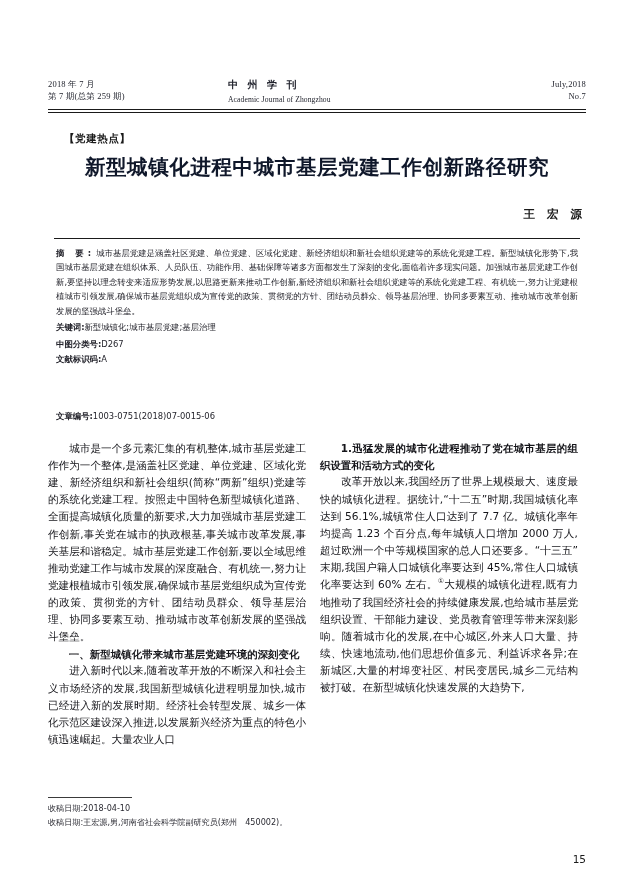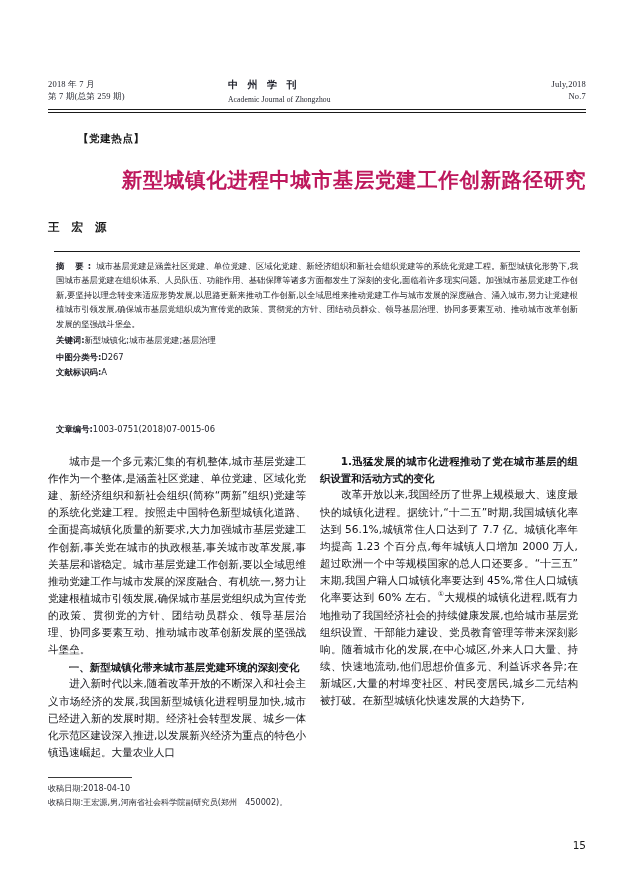--- a/index.html
+++ b/index.html
@@ -50,38 +50,38 @@
   .rule-double {
     margin-top: 4px;
     border-top: 1.6px solid #1a1a1a;
     border-bottom: 0.7px solid #1a1a1a;
     height: 2.2px;
   }
 
   
   .category {
     margin-top: 19px;
-    margin-left: 30px;
+    margin-left: 16px;
     font-size: 10.5px;
     font-weight: bold;
     font-family: "DejaVu Sans", sans-serif;
     letter-spacing: .6px;
   }
   .doc-title {
-    margin-top: 20px;
-    text-align: right;
+    margin-top: 7px;
+    text-align: center;
     font-size: 20.5px;
     font-weight: bold;
     font-family: "DejaVu Sans", sans-serif;
     letter-spacing: .6px;
-    color: #be185d;
+    color: #0f172a;
   }
   .author {
     margin-top: 26px;
-    text-align: left;
+    text-align: right;
     font-size: 11.5px;
     font-weight: bold;
     font-family: "DejaVu Sans", sans-serif;
     letter-spacing: 4px;
   }
 
   
   .abs-rule {
     margin: 16px 6px 0 6px;
     border-top: 1.3px solid #1a1a1a;
@@ -152,40 +152,40 @@
     text-indent: 2em;
     font-weight: bold;
     font-size: 10.4px;
   }
   sup { font-size: 7px; vertical-align: super; }
 
   
   .footnotes {
     position: absolute;
     left: 48px;
-    bottom: 72px;
+    bottom: 52px;
     width: 258px;
   }
   .fn-rule {
     border-top: 1px solid #3a3a3a;
     width: 84px;
     margin-bottom: 4px;
   }
   .footnotes div {
     font-size: 8.1px;
     line-height: 1.65;
     font-family: "DejaVu Sans", sans-serif;
     color: #2a2a32;
   }
 
   
   .folio {
     position: absolute;
     right: 48px;
-    bottom: 30px;
+    bottom: 16px;
     font-size: 10.5px;
     font-family: "DejaVu Sans", sans-serif;
     color: #1a1a1a;
   }
 </style>
 </head>
 <body>
 
 <div class="page">
 
@@ -204,21 +204,21 @@
     </div>
   </div>
   <div class="rule-double"></div>
 
   <div class="category">【党建热点】</div>
   <div class="doc-title">新型城镇化进程中城市基层党建工作创新路径研究</div>
   <div class="author">王 宏 源</div>
 
   <div class="abs-rule"></div>
   <div class="abstract-block">
-    <span class="lead">摘 要:</span><span>城市基层党建是涵盖社区党建、单位党建、区域化党建、新经济组织和新社会组织党建等的系统化党建工程。新型城镇化形势下,我国城市基层党建在组织体系、人员队伍、功能作用、基础保障等诸多方面都发生了深刻的变化,面临着许多现实问题。加强城市基层党建工作创新,要坚持以理念转变来适应形势发展,以思路更新来推动工作创新,以全域思维来推动党建工作与城市发展的深度融合、涌入城市,努力让党建根植城市引领发展,确保城市基层党组织成为宣传党的政策、贯彻党的方针、团结动员群众、领导基层治理、协同多要素互动、推动城市改革创新发展的坚强战斗堡垒。</span>
+    <span class="lead">摘 要:</span><span>城市基层党建是涵盖社区党建、单位党建、区域化党建、新经济组织和新社会组织党建等的系统化党建工程。新型城镇化形势下,我国城市基层党建在组织体系、人员队伍、功能作用、基础保障等诸多方面都发生了深刻的变化,面临着许多现实问题。加强城市基层党建工作创新,要坚持以理念转变来适应形势发展,以思路更新来推动工作创新,新经济组织和新社会组织党建等的系统化党建工程、有机统一,努力让党建根植城市引领发展,确保城市基层党组织成为宣传党的政策、贯彻党的方针、团结动员群众、领导基层治理、协同多要素互动、推动城市改革创新发展的坚强战斗堡垒。</span>
   </div>
   <div class="meta-line">
     <span class="lead">关键词:</span><span>新型城镇化;城市基层党建;基层治理</span>
   </div>
   <div class="meta-row">
     <div class="cell-a">
       <span class="lead">中图分类号:</span><span>D267</span>
     </div>
     <div class="cell-b">
       <span class="lead">文献标识码:</span><span>A</span>

